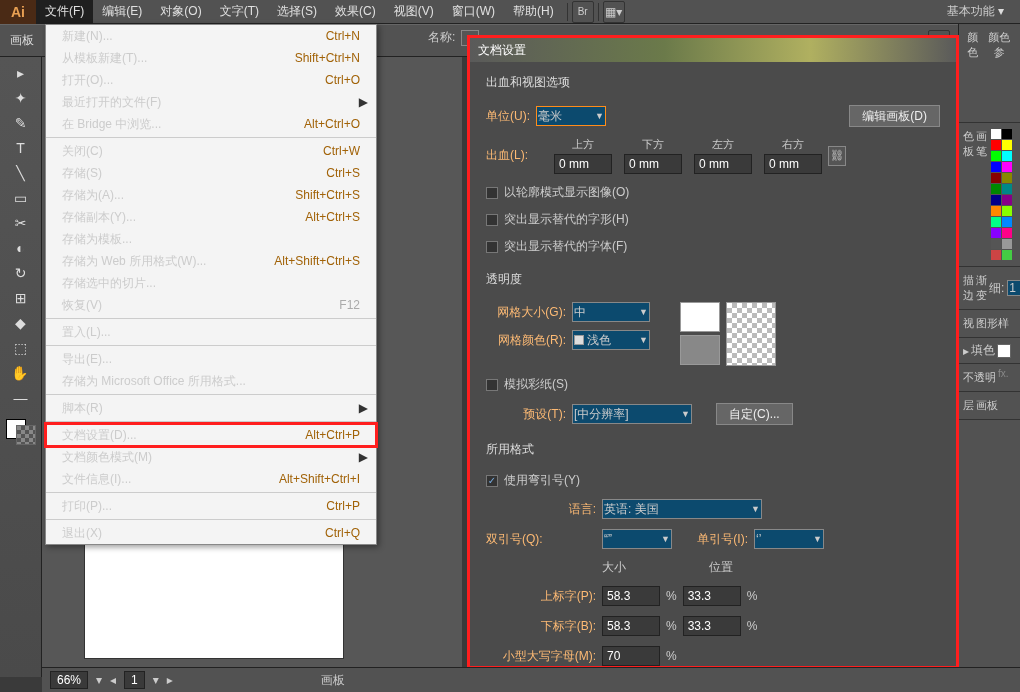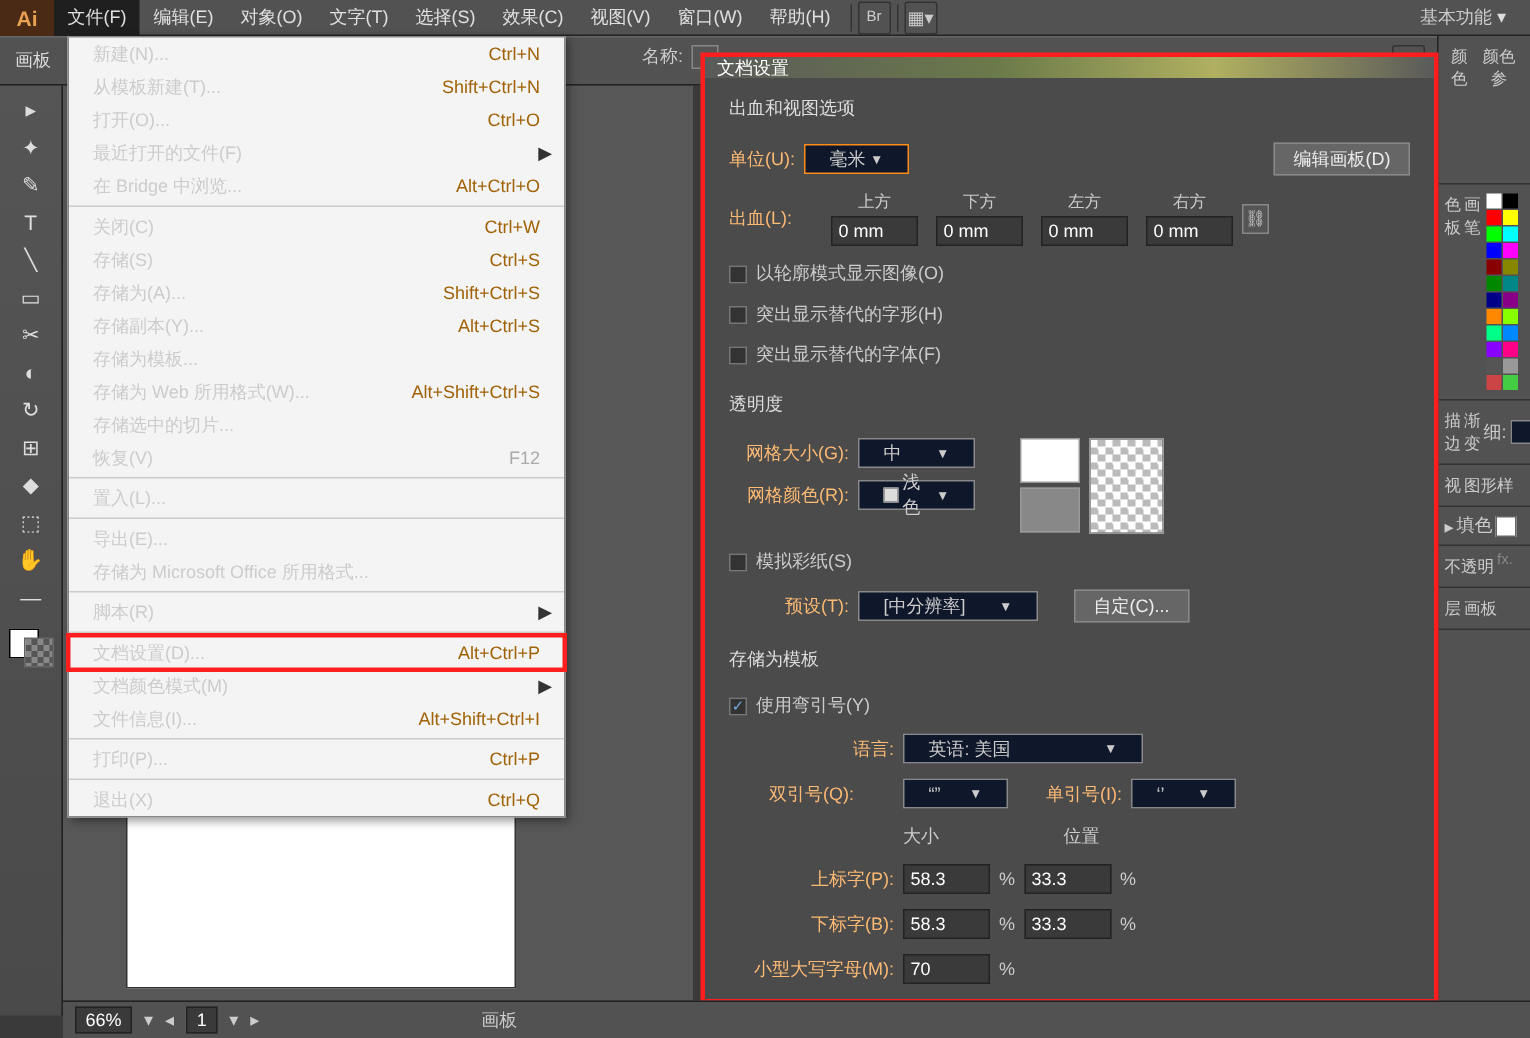--- a/index.html
+++ b/index.html
@@ -25,26 +25,26 @@
 .toolbar-left{position:absolute;left:0;top:57px;width:42px;height:620px;background:linear-gradient(to bottom,#555,#4a4a4a);display:flex;flex-direction:column;align-items:center;gap:1px;padding-top:4px;border-right:1px solid #222;z-index:2}
 .tool{width:24px;height:24px;display:flex;align-items:center;justify-content:center;font-size:14px;color:#ddd;cursor:pointer}
 .color-swatch{width:30px;height:26px;margin-top:8px;position:relative}
 .fg-fill{position:absolute;width:20px;height:20px;background:#fff;border:1px solid #000;left:0;top:0}
 .bg-fill{position:absolute;width:20px;height:20px;border:1px solid #666;right:0;bottom:0;background:repeating-conic-gradient(#555 0 90deg,#888 0 180deg) 0 0/8px 8px}
 .sub-bar{position:absolute;left:0;top:24px;width:1020px;height:33px;background:#525252;border-top:1px solid #666;border-bottom:1px solid #222;display:flex;align-items:center;padding:0 6px;gap:8px;z-index:3}
 .sub-panel-label{color:#ddd;padding:0 4px}
 .canvas-area{position:absolute;left:42px;top:57px;width:420px;height:610px;background:#575757}
 .artboard{position:absolute;left:42px;top:62px;width:260px;height:540px;background:#fff;border:1px solid #333}
 .doc-panel{position:absolute;left:470px;top:38px;width:486px;height:628px;background:#4b4b4b;outline:3px solid #ff1e1e;z-index:60}
-.panel-title{height:14px;background:linear-gradient(to right,#5a5a5a,#6b7a4a 40%,#b0b060 70%,#5a5a5a);display:flex;align-items:center;padding:0 8px;color:#fff}
+.panel-title{height:24px;background:linear-gradient(to right,#5a5a5a,#6b7a4a 40%,#b0b060 70%,#5a5a5a);display:flex;align-items:center;padding:0 8px;color:#fff}
 .panel-body{padding:12px 16px;display:flex;flex-direction:column;gap:10px}
 .section-title{color:#ddd;margin-bottom:4px}
 .row{display:flex;align-items:center;gap:6px}
 .label{color:#fdba74}
-.select{background:#0f172a;border:1px solid #888;height:20px;min-width:70px;display:flex;align-items:center;justify-content:space-between;padding:0 16px}
+.select{background:#0c4a6e;border:1px solid #888;height:20px;min-width:70px;display:flex;align-items:center;justify-content:space-between;padding:0 1px}
 .select.orange{border:1px solid #ff8c1a}
 .select .arr{color:#ccc;font-size:9px}
 .btn{background:#666;border:1px solid #888;height:22px;padding:0 12px;display:flex;align-items:center;color:#eee}
 .input{background:#3a3a3a;border:1px solid #222;height:20px;width:58px;padding:0 4px;color:#fff}
 .bleed-cols{display:flex;gap:12px;margin-left:6px}
 .bleed-col{display:flex;flex-direction:column;align-items:center;gap:2px}
 .col-label{color:#ccc;font-size:11px}
 .link-icon{width:18px;height:20px;border:1px solid #888;background:#555;display:flex;align-items:center;justify-content:center;font-size:11px}
 .chk{display:flex;align-items:center;gap:6px;margin-left:0}
 .chk-box{width:12px;height:12px;background:#333;border:1px solid #777;display:flex;align-items:center;justify-content:center;font-size:10px;color:#7ad}
@@ -305,34 +305,34 @@
       </div>
     <div class="row">
         <span class="label" style="width:80px;text-align:right">预设(T):</span>
         <div class="select" style="width:120px">
           <span>[中分辨率]</span>
           <span class="arr">▼</span>
         </div>
         <div class="btn" style="margin-left:18px">自定(C)...</div>
       </div>
 
-    <div class="section-title" style="margin-top:6px">存储为模板</div>
+    <div class="section-title" style="margin-top:6px">所用格式</div>
     <div class="chk">
         <div class="chk-box">✓</div>
         <span>使用弯引号(Y)</span>
       </div>
     <div class="row">
         <span class="label" style="width:110px;text-align:right">语言:</span>
         <div class="select" style="width:160px">
           <span>英语: 美国</span>
           <span class="arr">▼</span>
         </div>
       </div>
     <div class="row">
-      <span class="label" style="width:110px;text-align:center">双引号(Q):</span>
+      <span class="label" style="width:110px;text-align:left">双引号(Q):</span>
         <div class="select" style="width:70px">
           <span>“”</span>
           <span class="arr">▼</span>
         </div>
       <span class="label" style="width:70px;text-align:right">单引号(I):</span>
         <div class="select" style="width:70px">
           <span>‘’</span>
           <span class="arr">▼</span>
         </div>
     </div>

